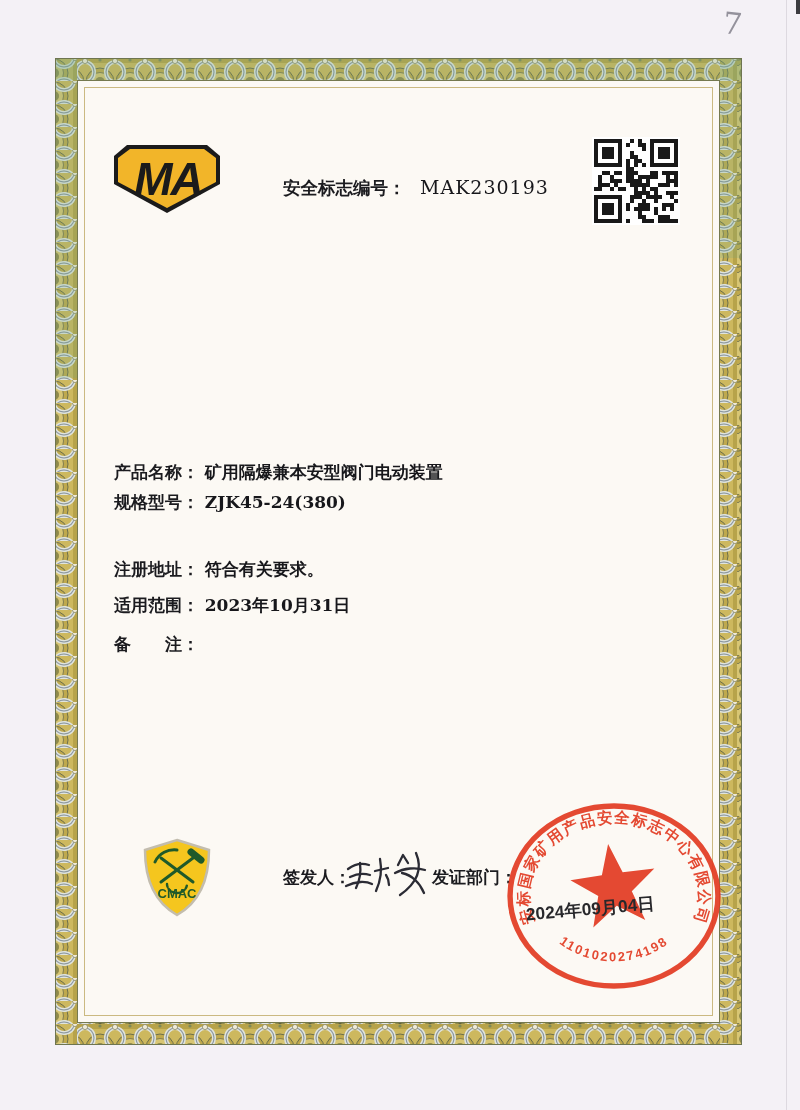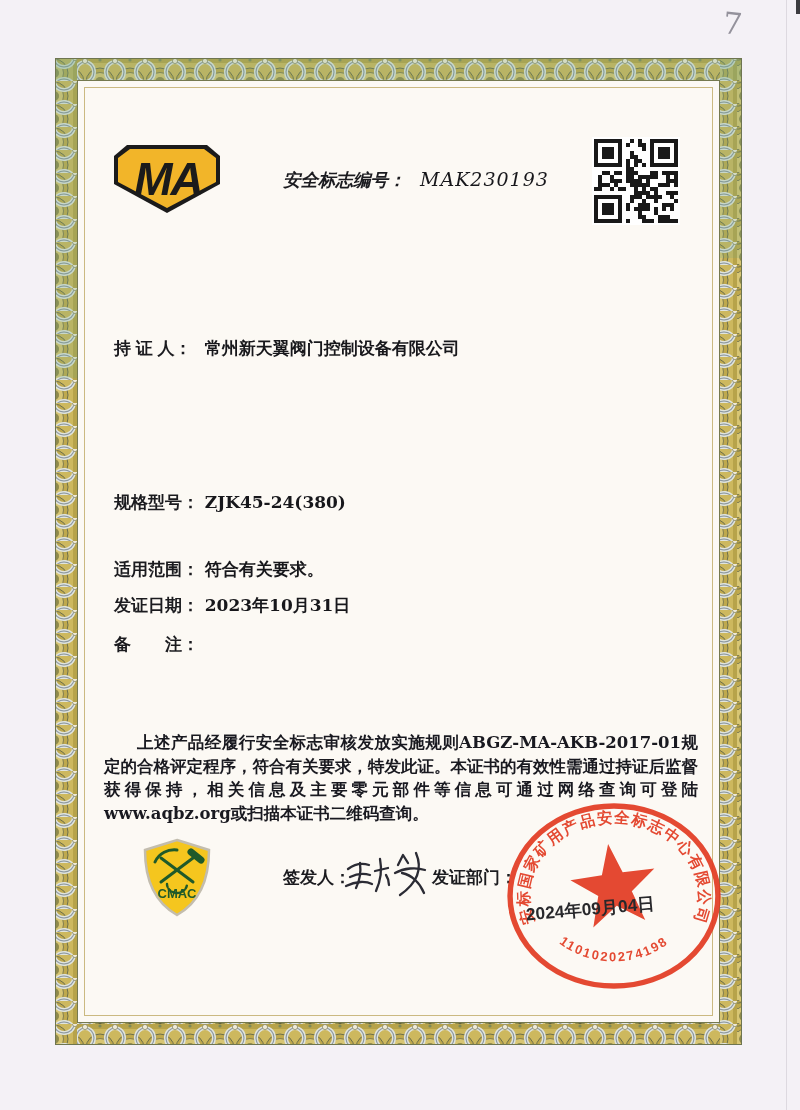--- a/index.html
+++ b/index.html
@@ -5,21 +5,21 @@
   html,body{margin:0;padding:0;}
   body{font-family:"Liberation Sans",sans-serif;}
   .page{position:relative;width:800px;height:1110px;background:#f4f1f6;overflow:hidden;}
   .scan-line{position:absolute;left:786px;top:0;width:1px;height:1110px;background:#ddd9e0;}
   .corner-mark{position:absolute;right:0;top:0;width:4px;height:14px;background:#3c3c40;}
   .page-number{position:absolute;left:723px;top:6px;font-size:30px;color:#94929c;
     font-family:"DejaVu Serif",serif;transform:rotate(6deg);font-weight:400;}
   .frame{position:absolute;left:55px;top:58px;}
   
   .ma-logo{position:absolute;left:113px;top:144px;}
-  .certno{position:absolute;left:283px;top:168px;white-space:nowrap;font-style:italic;}
+  .certno{position:absolute;left:283px;top:176px;white-space:nowrap;}
   .certno .lbl{font-weight:bold;font-size:17.5px;color:#1b1b1f;}
   .certno .val{font-family:"DejaVu Serif",serif;font-size:19px;color:#17171b;margin-left:10px;letter-spacing:1px;}
   [data-name="qr-code"]{position:absolute;left:592px;top:137px;display:grid;
     grid-template-rows:repeat(21,1fr);grid-template-columns:repeat(21,1fr);
     width:84px;height:84px;background:#fff;padding:2px;}
   [data-name="qr-code"] i{display:block;}
   .title{position:absolute;left:0;top:250px;width:800px;text-align:center;
     font-family:"DejaVu Serif",serif;font-weight:bold;font-size:38px;color:#141416;letter-spacing:2px;}
   
   .row{position:absolute;left:114px;font-size:17px;font-weight:bold;color:#1b1b1f;white-space:nowrap;width:620px;}
@@ -543,41 +543,40 @@
       <i style="grid-area:21/15;background:#191919"></i>
       <i style="grid-area:21/16"></i>
       <i style="grid-area:21/17;background:#191919"></i>
       <i style="grid-area:21/18;background:#191919"></i>
       <i style="grid-area:21/19;background:#191919"></i>
       <i style="grid-area:21/20;background:#191919"></i>
       <i style="grid-area:21/21;background:#191919"></i>
     </div>
 
 
-  <div class="row" style="top:337px" data-name="field-row-holder">
-    <span class="lbl" data-name="field-label">持 证 人：</span>
-    <span class="val" data-name="field-value">常州新天翼阀门控制设备有限公司</span>
+  <div class="row" style="top:461px" data-name="field-row-product-name">
+    <span class="lbl" data-name="field-label">产品名称：</span>
+    <span class="val" data-name="field-value">矿用隔爆兼本安型阀门电动装置</span>
   </div>
   <div class="row" style="top:491px" data-name="field-row-model">
     <span class="lbl" data-name="field-label">规格型号：</span>
     <span class="val" data-name="field-value">ZJK45-24(380)</span>
   </div>
   <div class="row" style="top:558px" data-name="field-row-scope">
-    <span class="lbl" data-name="field-label">适用范围：</span>
+    <span class="lbl" data-name="field-label">注册地址：</span>
     <span class="val" data-name="field-value">符合有关要求。</span>
   </div>
 
   <div class="row" style="top:594px" data-name="dates-row">
-    <span class="lbl" data-name="issue-date-label">发证日期：</span>
+    <span class="lbl" data-name="issue-date-label">适用范围：</span>
     <span class="val" data-name="issue-date-value">2023年10月31日</span>
   </div>
 
   <div class="remark" data-name="remark-label">备　　注：</div>
 
-  <div class="statement" data-name="statement-text">上述产品经履行安全标志审核发放实施规则ABGZ-MA-AKB-2017-01规定的合格评定程序，符合有关要求，特发此证。本证书的有效性需通过持证后监督获得保持，相关信息及主要零元部件等信息可通过网络查询可登陆www.aqbz.org或扫描本证书二维码查询。</div>
 
   <svg class="cmac" width="72" height="80" viewBox="0 0 72 80" data-name="cmac-badge">
     <path d="M36,2 L68,12 C68,42 59,64 36,77 C13,64 4,42 4,12 Z" fill="#f5c61e" stroke="#c3bdae" stroke-width="2.5" data-name="cmac-shield-icon"></path>
     <g stroke="#1f5a2a" stroke-width="3" fill="none" stroke-linecap="round" data-name="crossed-tools-icon">
       <path d="M20,20 L52,44"></path>
       <path d="M52,20 L20,44"></path>
       <path d="M14,24 C18,15 27,11 36,12"></path>
       <path d="M50,14 L60,22" stroke-width="7"></path>
       <path d="M26,46 a10,9 0 0 0 20,0" stroke-width="2.4" stroke-dasharray="3,2"></path>
     </g>

